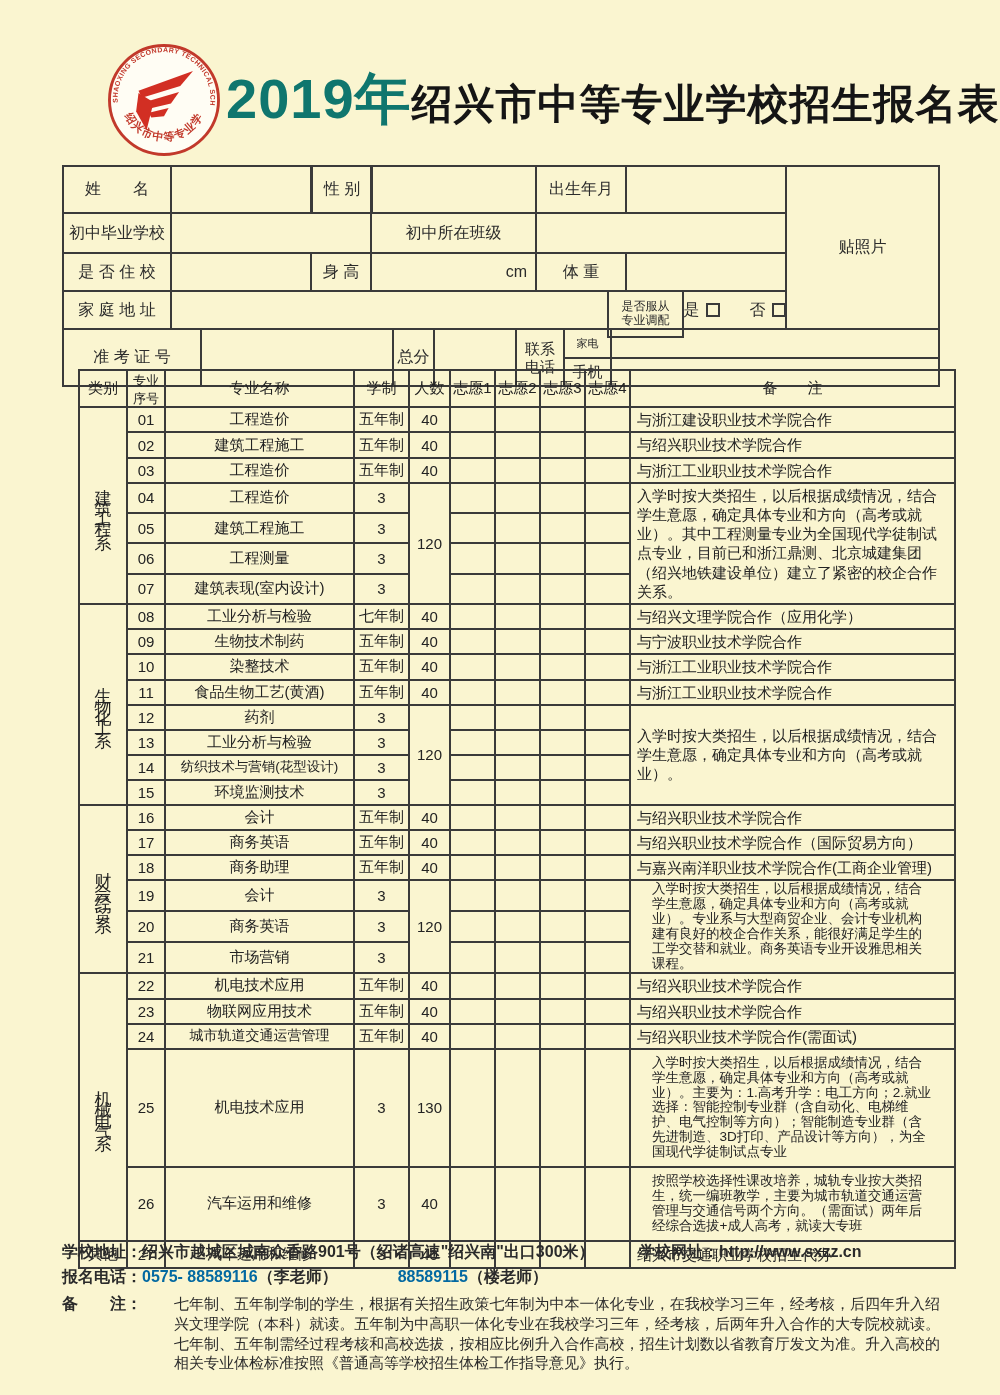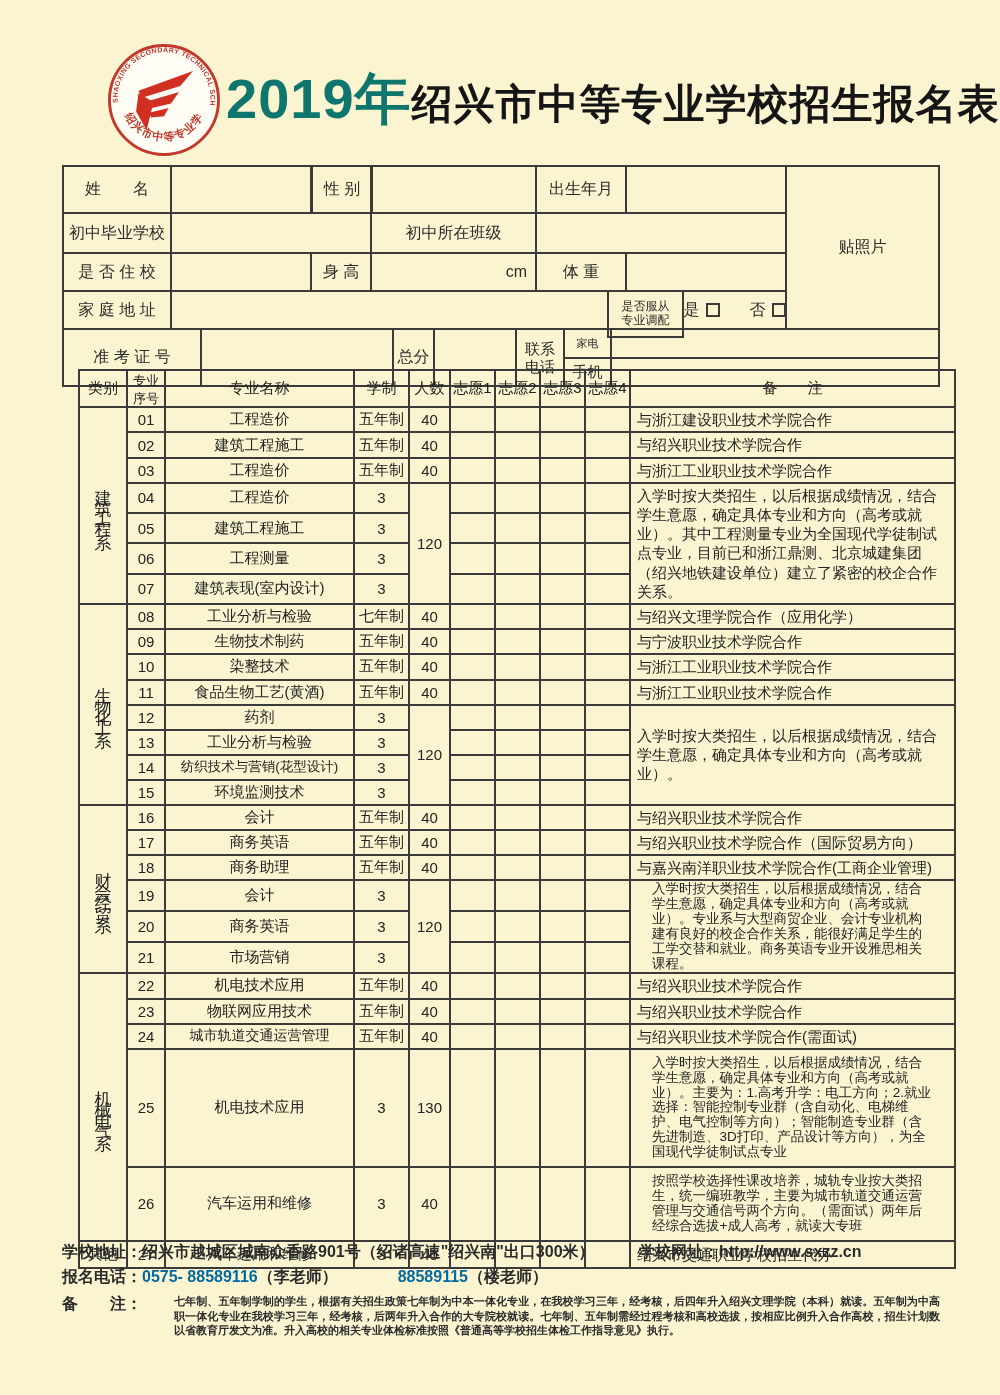--- a/index.html
+++ b/index.html
@@ -43,21 +43,21 @@
 
   
   #footer { position:absolute; left:62px; top:1242px; width:878px; font-weight:600; }
   .fline1 { position:relative; height:24px; font-size:16px; }
   .fweb { position:absolute; left:577px; top:0; }
   .fline2 { height:24px; font-size:16px; margin-top:1px; }
   .phone { color:#0369a1; font-weight:bold; }
   .p2 { margin-left:60px; }
   .fnote { display:flex; margin-top:3px; }
   .fnote-label { width:112px; flex:none; font-size:16px; }
-  .fnote-body { flex:1; font-size:11px; line-height:1.32; font-weight:700; text-align:justify; }
+  .fnote-body { flex:1; font-size:15px; line-height:1.32; font-weight:400; text-align:justify; }
 </style>
 </head>
 <body>
 
 <div id="page">
 
   <svg id="logo" viewBox="0 0 100 100">
     <circle cx="50" cy="50" r="47" fill="#fffdf4" stroke="#c2392b" stroke-width="2.5"></circle>
     <defs>
       <path id="arcTop" d="M 10.5 55 A 40 40 0 1 1 89.5 55"></path>

